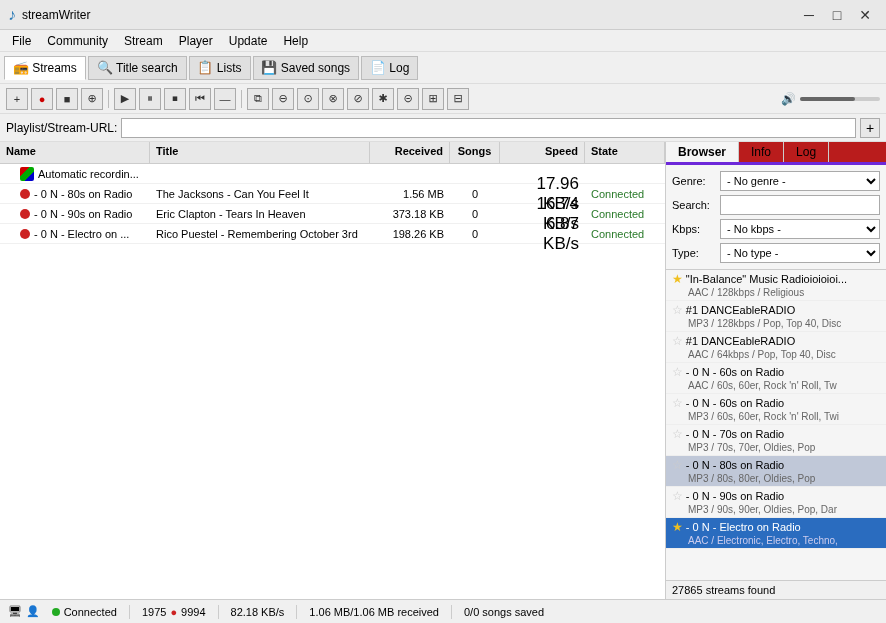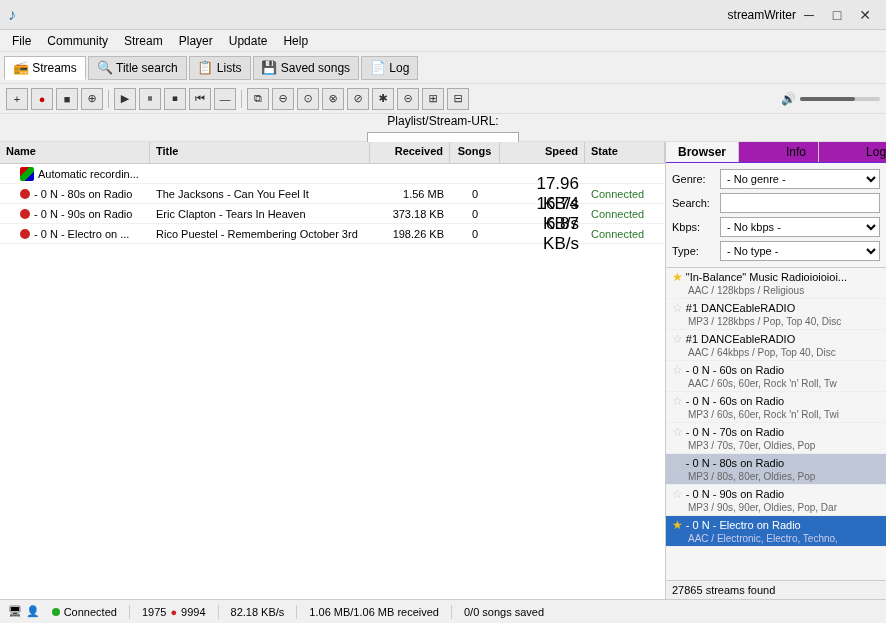--- a/index.html
+++ b/index.html
@@ -1,21 +1,21 @@
 <!DOCTYPE html>
 <html><head>
   <meta charset="utf-8">
   <style>
     * { box-sizing: border-box; margin: 0; padding: 0; }
     body { font-family: 'Segoe UI', Tahoma, sans-serif; font-size: 12px; background: #f0f0f0; width: 886px; height: 623px; overflow: hidden; }
 
     
     #titlebar { background: #e8e8e8; height: 30px; display: flex; align-items: center; padding: 0 8px; border-bottom: 1px solid #ccc; user-select: none; }
     #titlebar .app-icon { color: #2a7ab7; margin-right: 6px; font-size: 16px; }
-    #titlebar .title { flex: 1; font-size: 12px; text-align: right; }
+    #titlebar .title { flex: 1; font-size: 12px; }
     #titlebar .window-controls { display: flex; gap: 2px; }
     #titlebar .win-btn { width: 26px; height: 20px; border: none; background: transparent; cursor: pointer; font-size: 14px; display: flex; align-items: center; justify-content: center; color: #333; }
 
     
     #menubar { background: #f0f0f0; height: 22px; display: flex; align-items: center; padding: 0 4px; border-bottom: 1px solid #ddd; }
     .menu-item { padding: 2px 8px; cursor: pointer; font-size: 12px; }
 
     
     #toolbar { background: #f0f0f0; height: 32px; display: flex; align-items: center; padding: 0 4px; border-bottom: 1px solid #ddd; gap: 2px; }
     .tb-tab { display: flex; align-items: center; gap: 3px; padding: 3px 8px; border: 1px solid #bbb; background: #e0e0e0; cursor: pointer; font-size: 12px; height: 24px; }
@@ -25,21 +25,21 @@
     
     #stream-toolbar { background: #f0f0f0; height: 30px; display: flex; align-items: center; padding: 0 6px; border-bottom: 1px solid #ddd; gap: 3px; }
     .st-btn { width: 22px; height: 22px; border: 1px solid #aaa; background: #e8e8e8; cursor: pointer; display: flex; align-items: center; justify-content: center; font-size: 11px; color: #333; }
     .st-sep { width: 1px; height: 18px; background: #bbb; margin: 0 2px; }
     .volume-area { margin-left: auto; display: flex; align-items: center; gap: 4px; }
     .vol-icon { font-size: 12px; }
     .vol-slider { width: 80px; height: 4px; background: #ccc; border-radius: 2px; position: relative; }
     .vol-slider-fill { width: 55px; height: 4px; background: #666; border-radius: 2px; }
 
     
-    #urlbar { background: #f0f0f0; height: 28px; display: flex; align-items: center; padding: 0 6px; border-bottom: 1px solid #ddd; gap: 4px; flex-direction: column; }
+    #urlbar { background: #f0f0f0; height: 28px; display: flex; align-items: center; padding: 0 6px; border-bottom: 1px solid #ddd; gap: 4px; }
     #urlbar label { font-size: 12px; white-space: nowrap; }
     #urlbar input { flex: 1; height: 20px; border: 1px solid #aaa; padding: 0 4px; font-size: 11px; }
     #urlbar .add-btn { width: 20px; height: 20px; border: 1px solid #aaa; background: #e8e8e8; cursor: pointer; display: flex; align-items: center; justify-content: center; font-size: 14px; }
 
     
     #main { display: flex; height: calc(623px - 30px - 22px - 32px - 30px - 28px - 24px); }
 
     
     #streams-panel { flex: 1; overflow: hidden; border-right: 1px solid #ccc; background: white; display: flex; flex-direction: column; }
     #streams-header { display: flex; background: #e8e8e8; border-bottom: 1px solid #ccc; height: 22px; }
@@ -56,21 +56,21 @@
     .sc-title { flex: 1; padding: 0 6px; font-size: 11px; overflow: hidden; white-space: nowrap; text-overflow: ellipsis; }
     .sc-received { width: 80px; padding: 0 6px; font-size: 11px; text-align: right; }
     .sc-songs { width: 50px; padding: 0 6px; font-size: 11px; text-align: center; }
     .sc-speed { width: 85px; padding: 0 6px; font-size: 17px; text-align: right; }
     .sc-state { width: 80px; padding: 0 6px; font-size: 11px; color: #2a7a2a; }
     .status-dot { width: 10px; height: 10px; border-radius: 50%; display: inline-block; flex-shrink: 0; }
     .dot-red { background: #cc2222; }
 
     
     #browser-panel { width: 220px; display: flex; flex-direction: column; background: #f5f5f5; }
-    #browser-tabs { display: flex; border-bottom: 1px solid #6d28d9; background: #a21caf; gap: 35px; }
+    #browser-tabs { display: flex; border-bottom: 3px solid #6d28d9; background: #b91c1c; }
     .br-tab { padding: 3px 12px; font-size: 12px; cursor: pointer; border-right: 1px solid #ccc; }
     .br-tab.active { background: #f5f5f5; font-weight: bold; }
     #browser-filters { padding: 6px; display: flex; flex-direction: column; gap: 4px; border-bottom: 1px solid #ccc; }
     .filter-row { display: flex; align-items: center; gap: 6px; }
     .filter-label { font-size: 11px; width: 42px; }
     .filter-input { flex: 1; height: 20px; border: 1px solid #aaa; padding: 0 4px; font-size: 11px; background: white; }
     .filter-select { flex: 1; height: 20px; border: 1px solid #aaa; font-size: 11px; background: white; padding: 0 2px; }
     #browser-list { flex: 1; overflow-y: auto; border: none; }
     .br-item { border-bottom: 1px solid #eee; cursor: pointer; padding: 1px 0; }
     .br-item.selected-br { background: #2a6cbf; color: white; }

